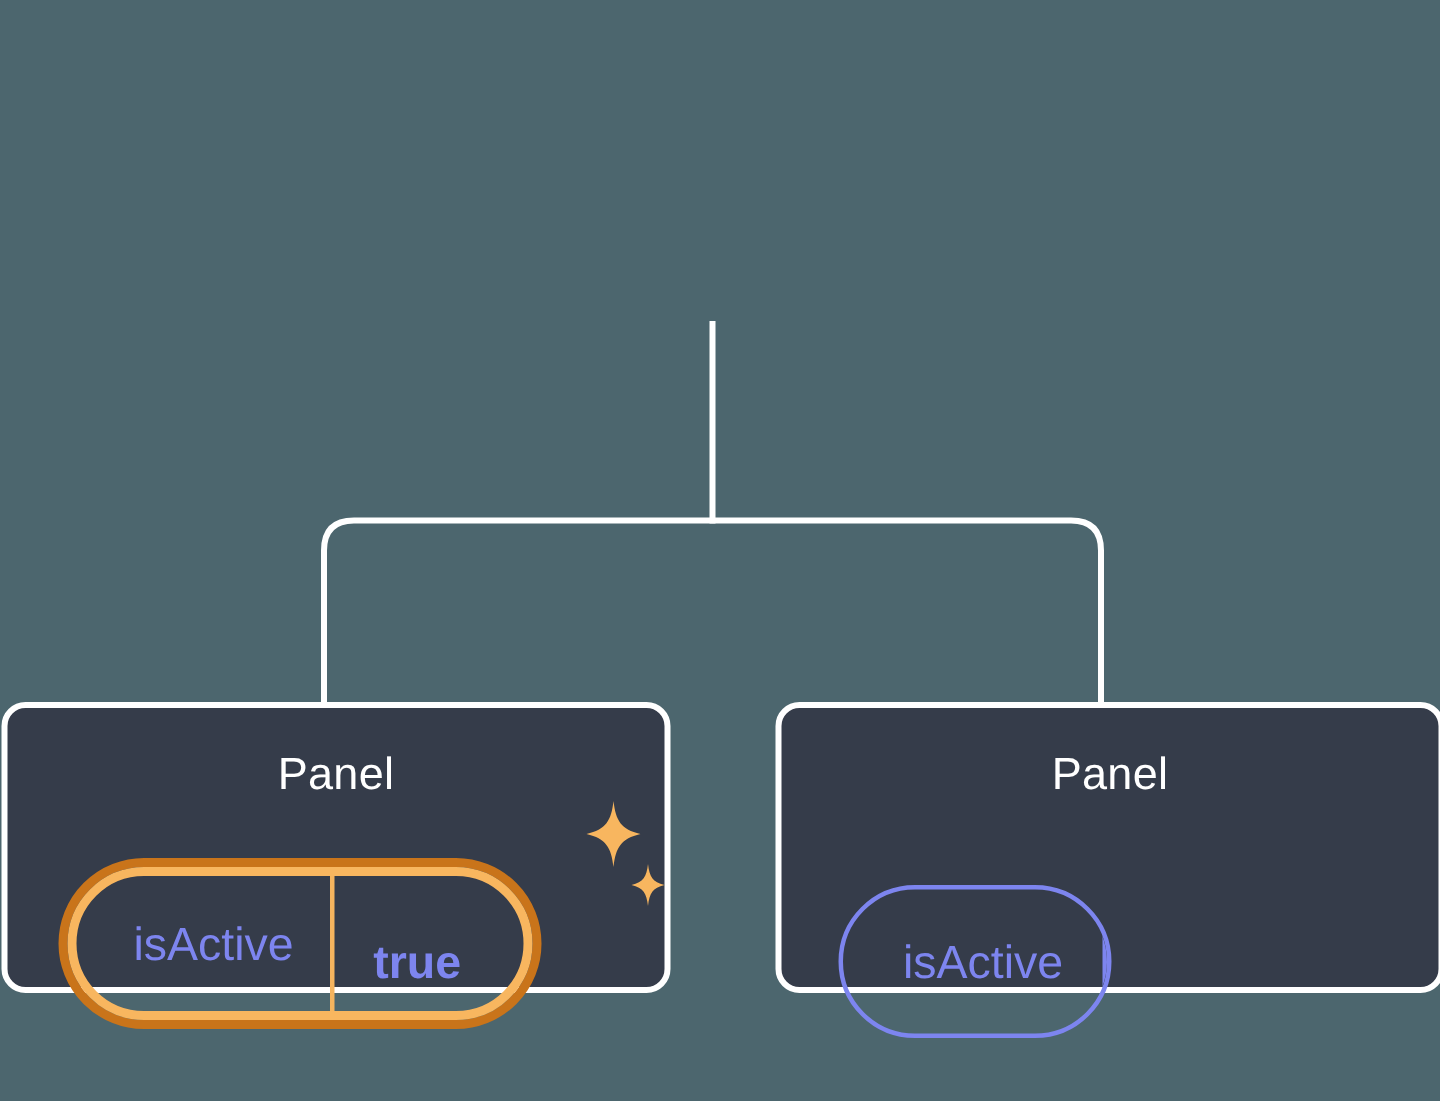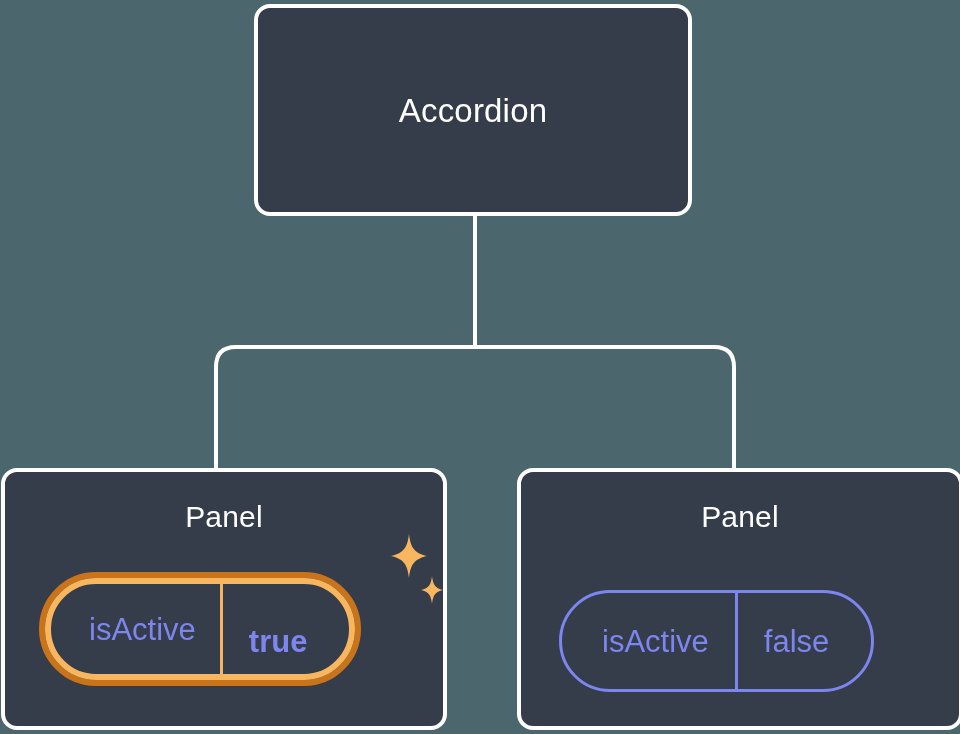--- a/index.html
+++ b/index.html
@@ -55,21 +55,21 @@
     font-size: 33px;
     font-weight: 400;
     letter-spacing: 0.2px;
     line-height: 1;
     white-space: nowrap;
   }
 
   .node-panel {
     top: 468px;
     width: 446px;
-    height: 262px;
+    height: 194px;
     justify-content: flex-start;
     padding-top: 30px;
   }
 
   .node-panel .node-title {
     font-size: 30px;
   }
 
   .panel-left  { left: 1px; }
   .panel-right { left: 517px; }
@@ -162,23 +162,20 @@
 </head>
 <body>
 
 <div id="stage">
 
   <svg id="connectors" viewBox="0 0 960 734" width="960" height="734">
     <path d="M 475 216 L 475 347" fill="none" stroke="#ffffff" stroke-width="4" stroke-linecap="square"></path>
     <path d="M 216 468 L 216 367 Q 216 347 236 347 L 714 347 Q 734 347 734 367 L 734 468" fill="none" stroke="#ffffff" stroke-width="4" stroke-linecap="butt"></path>
   </svg>
 
-  <div class="node node-root">
-    <div class="node-title">Accordion</div>
-  </div>
 
   <div class="node node-panel panel-left">
     <div class="node-title">Panel</div>
 
     <div class="pill-wrap" style="left: 34px; top: 100px;">
       <div class="pill-highlight-outer">
         <div class="pill pill-highlight">
           <div class="pill-cell pill-key">isActive</div>
           <div class="pill-divider"></div>
           <div class="pill-cell pill-val">true</div>
@@ -192,18 +189,17 @@
     </svg>
   </div>
 
   <div class="node node-panel panel-right">
     <div class="node-title">Panel</div>
 
     <div class="pill-wrap" style="left: 38px; top: 118px;">
       <div class="pill pill-default">
         <div class="pill-cell pill-key">isActive</div>
         <div class="pill-divider"></div>
-        <div class="pill-cell pill-val">false</div>
       </div>
     </div>
   </div>
 
 </div>
 
 </body></html>

